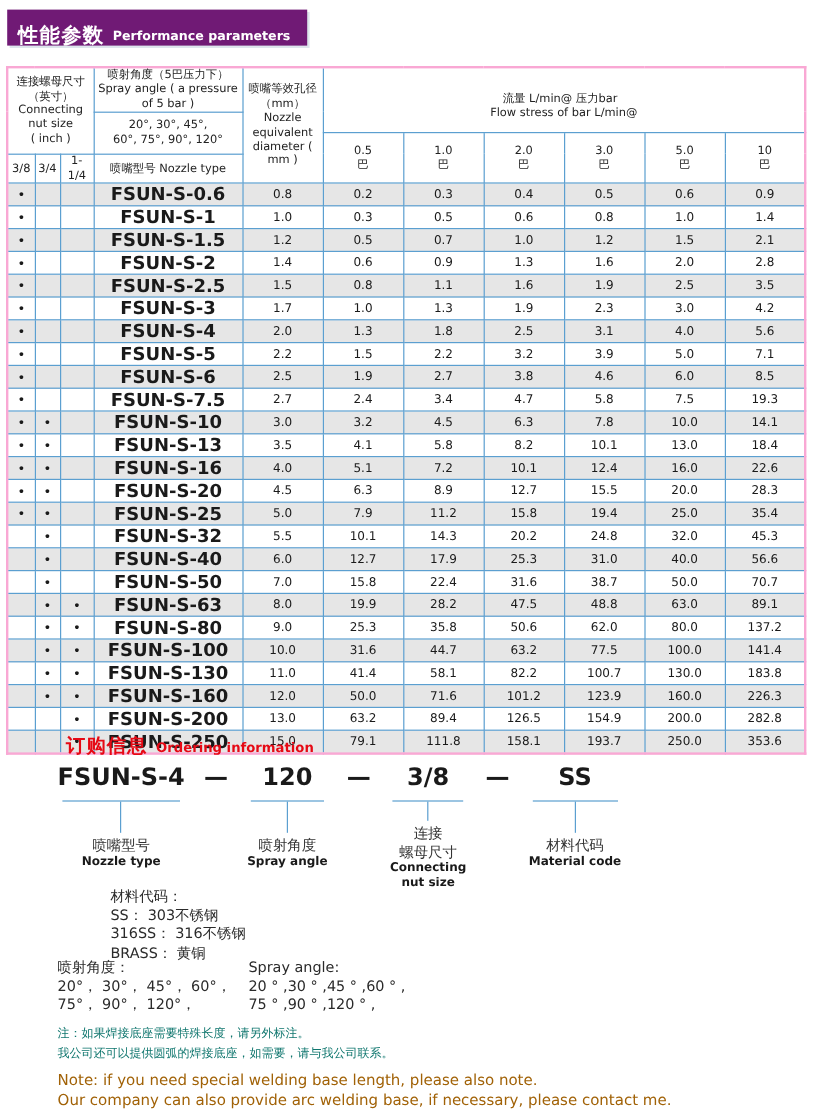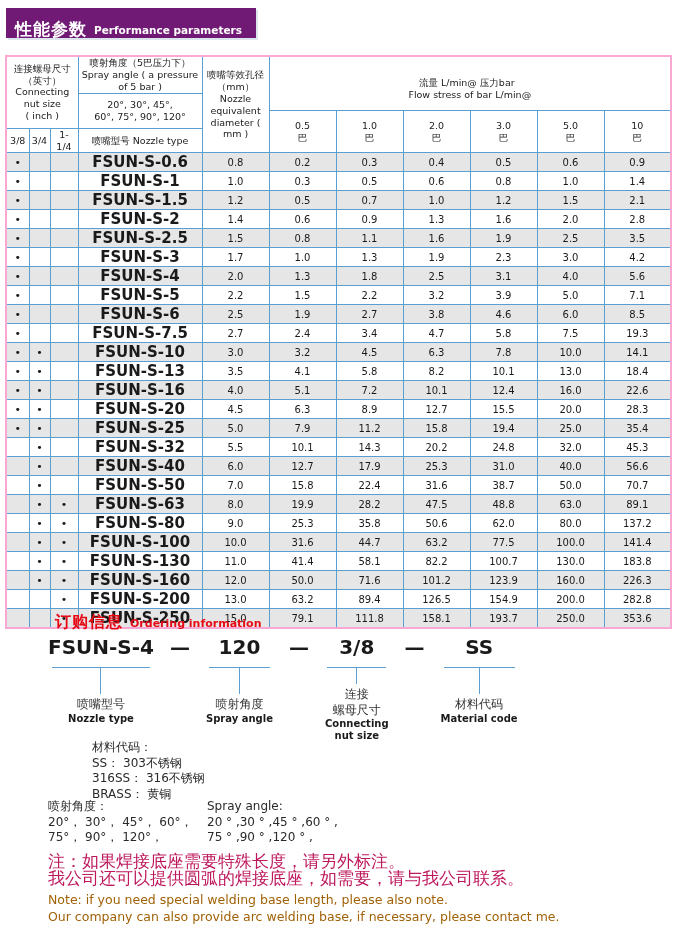--- a/index.html
+++ b/index.html
@@ -66,21 +66,21 @@
   .code-dash { font-size: 20px; font-weight: bold; line-height: 26px; margin: 0 16px; }
   .code-group.tall .code-vline { height: 16px; }
 
   
   .two-col { position: absolute; display: flex; font-size: 12px; line-height: 15.5px; color: #2a2a2a; }
   .two-col .col { white-space: pre-line; }
   .material-block { left: 60px; top: 740px; margin-left: 32px; }
   .material-block .col-zh { width: 115px; }
   .spray-block { left: 48px; top: 799px; }
   .spray-block .col-zh { width: 159px; }
-  .notes-zh { position: absolute; left: 48px; top: 853px; font-size: 17px; line-height: 17px; white-space: pre-line; color: #be185d; }
+  .notes-zh { position: absolute; left: 48px; top: 853px; font-size: 10px; line-height: 17px; white-space: pre-line; color: #0f766e; }
   .notes-en { position: absolute; left: 48px; top: 891px; font-size: 12.5px; line-height: 17px; white-space: pre-line; color: #a16207; }
 </style>
 </head>
 <body>
 
 <div class="title-bar">
   <span class="title-zh">性能参数</span>
   <span class="title-en">Performance parameters</span>
 </div>
 

